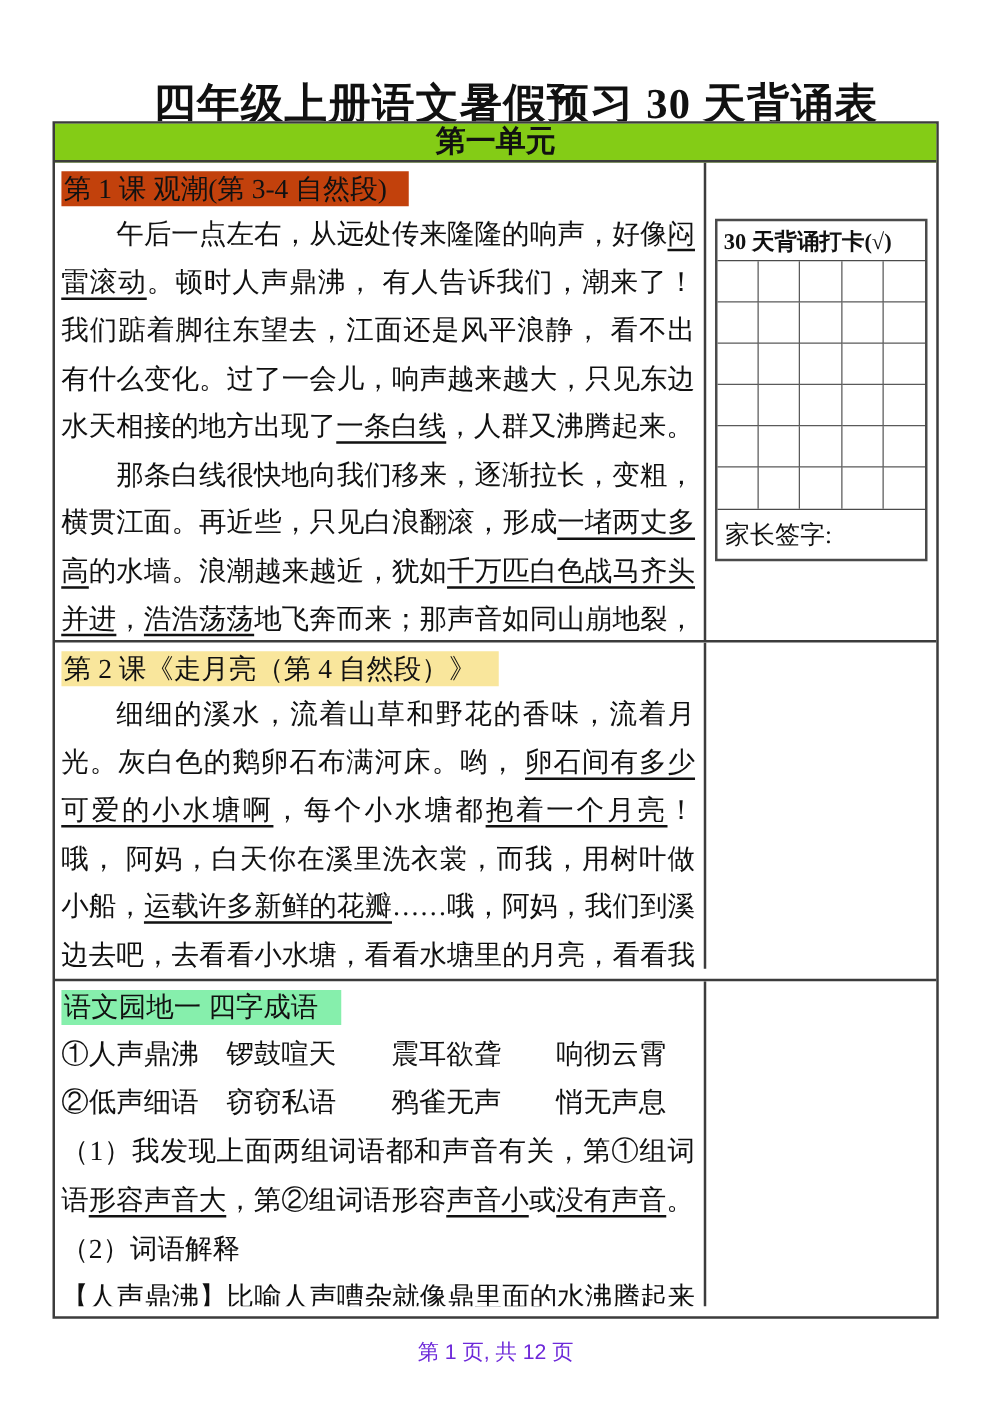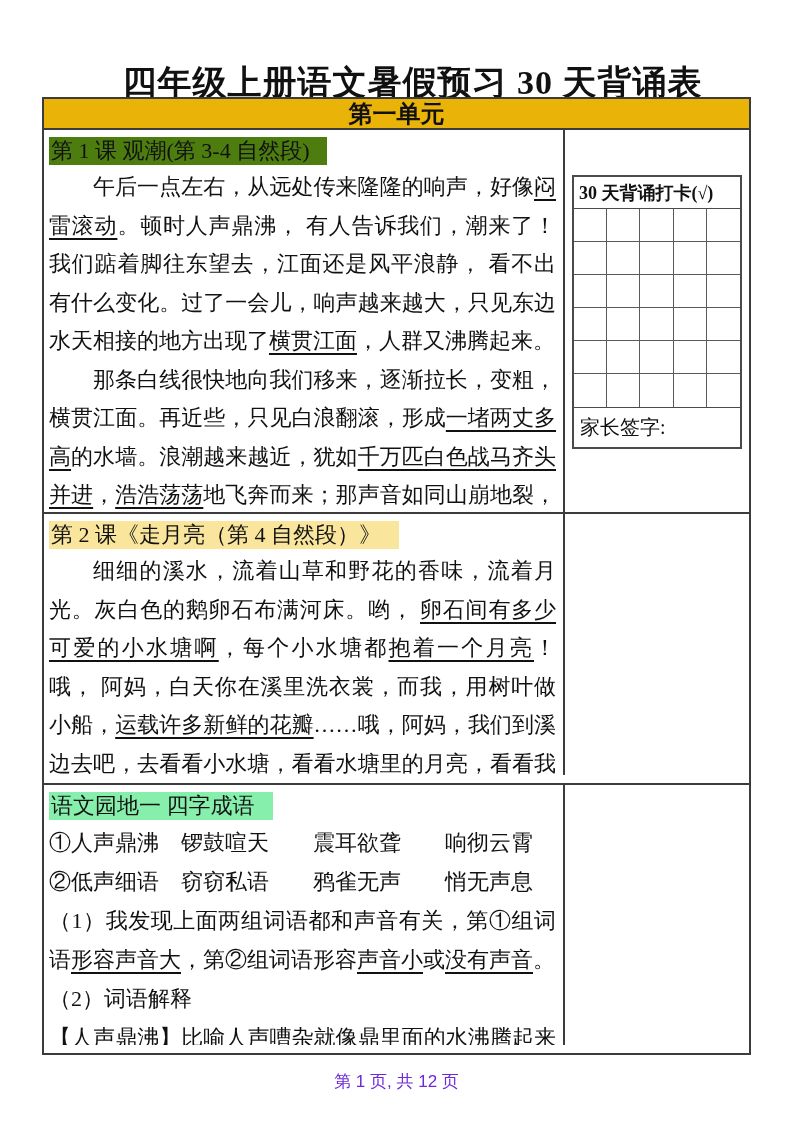--- a/index.html
+++ b/index.html
@@ -39,28 +39,28 @@
 </style>
 </head>
 <body>
 
 <div class="page">
 
   <h1 class="doc-title">四年级上册语文暑假预习 30 天背诵表</h1>
 
   <div class="sheet">
 
-    <div class="unit-row" style="background: #eab308;">第一单元</div>
+    <div class="unit-row" style="background: #84cc16;">第一单元</div>
 
     <div class="row row-lesson1">
       <div class="cell-text">
         <div class="lesson-title">
-          <span class="hl" style="background: #4d7c0f;">第 1 课 观潮(第 3-4 自然段)</span>
+          <span class="hl" style="background: #c2410c;">第 1 课 观潮(第 3-4 自然段)</span>
         </div>
-        <p class="body-par"><span>午后一点左右，从远处传来隆隆的响声，好像</span><span class="u">闷雷滚动</span><span>。顿时人声鼎沸， 有人告诉我们，潮来了！我们踮着脚往东望去，江面还是风平浪静， 看不出有什么变化。过了一会儿，响声越来越大，只见东边水天相接的地方出现了</span><span class="u">横贯江面</span><span>，人群又沸腾起来。</span></p>
+        <p class="body-par"><span>午后一点左右，从远处传来隆隆的响声，好像</span><span class="u">闷雷滚动</span><span>。顿时人声鼎沸， 有人告诉我们，潮来了！我们踮着脚往东望去，江面还是风平浪静， 看不出有什么变化。过了一会儿，响声越来越大，只见东边水天相接的地方出现了</span><span class="u">一条白线</span><span>，人群又沸腾起来。</span></p>
         <p class="body-par"><span>那条白线很快地向我们移来，逐渐拉长，变粗，横贯江面。再近些，只见白浪翻滚，形成</span><span class="u">一堵两丈多高</span><span>的水墙。浪潮越来越近，犹如</span><span class="u">千万匹白色战马齐头并进</span><span>，</span><span class="u">浩浩荡荡</span><span>地飞奔而来；那声音如同山崩地裂，好像</span></p>
       </div>
       <div class="cell-card">
         <div class="punch-card first">
           <div class="pc-header">30 天背诵打卡(√)</div>
           <div class="pc-grid" style="grid-template-columns: repeat(5, 1fr);">
               <div class="pc-cell"></div>
               <div class="pc-cell"></div>
               <div class="pc-cell"></div>
               <div class="pc-cell"></div>

